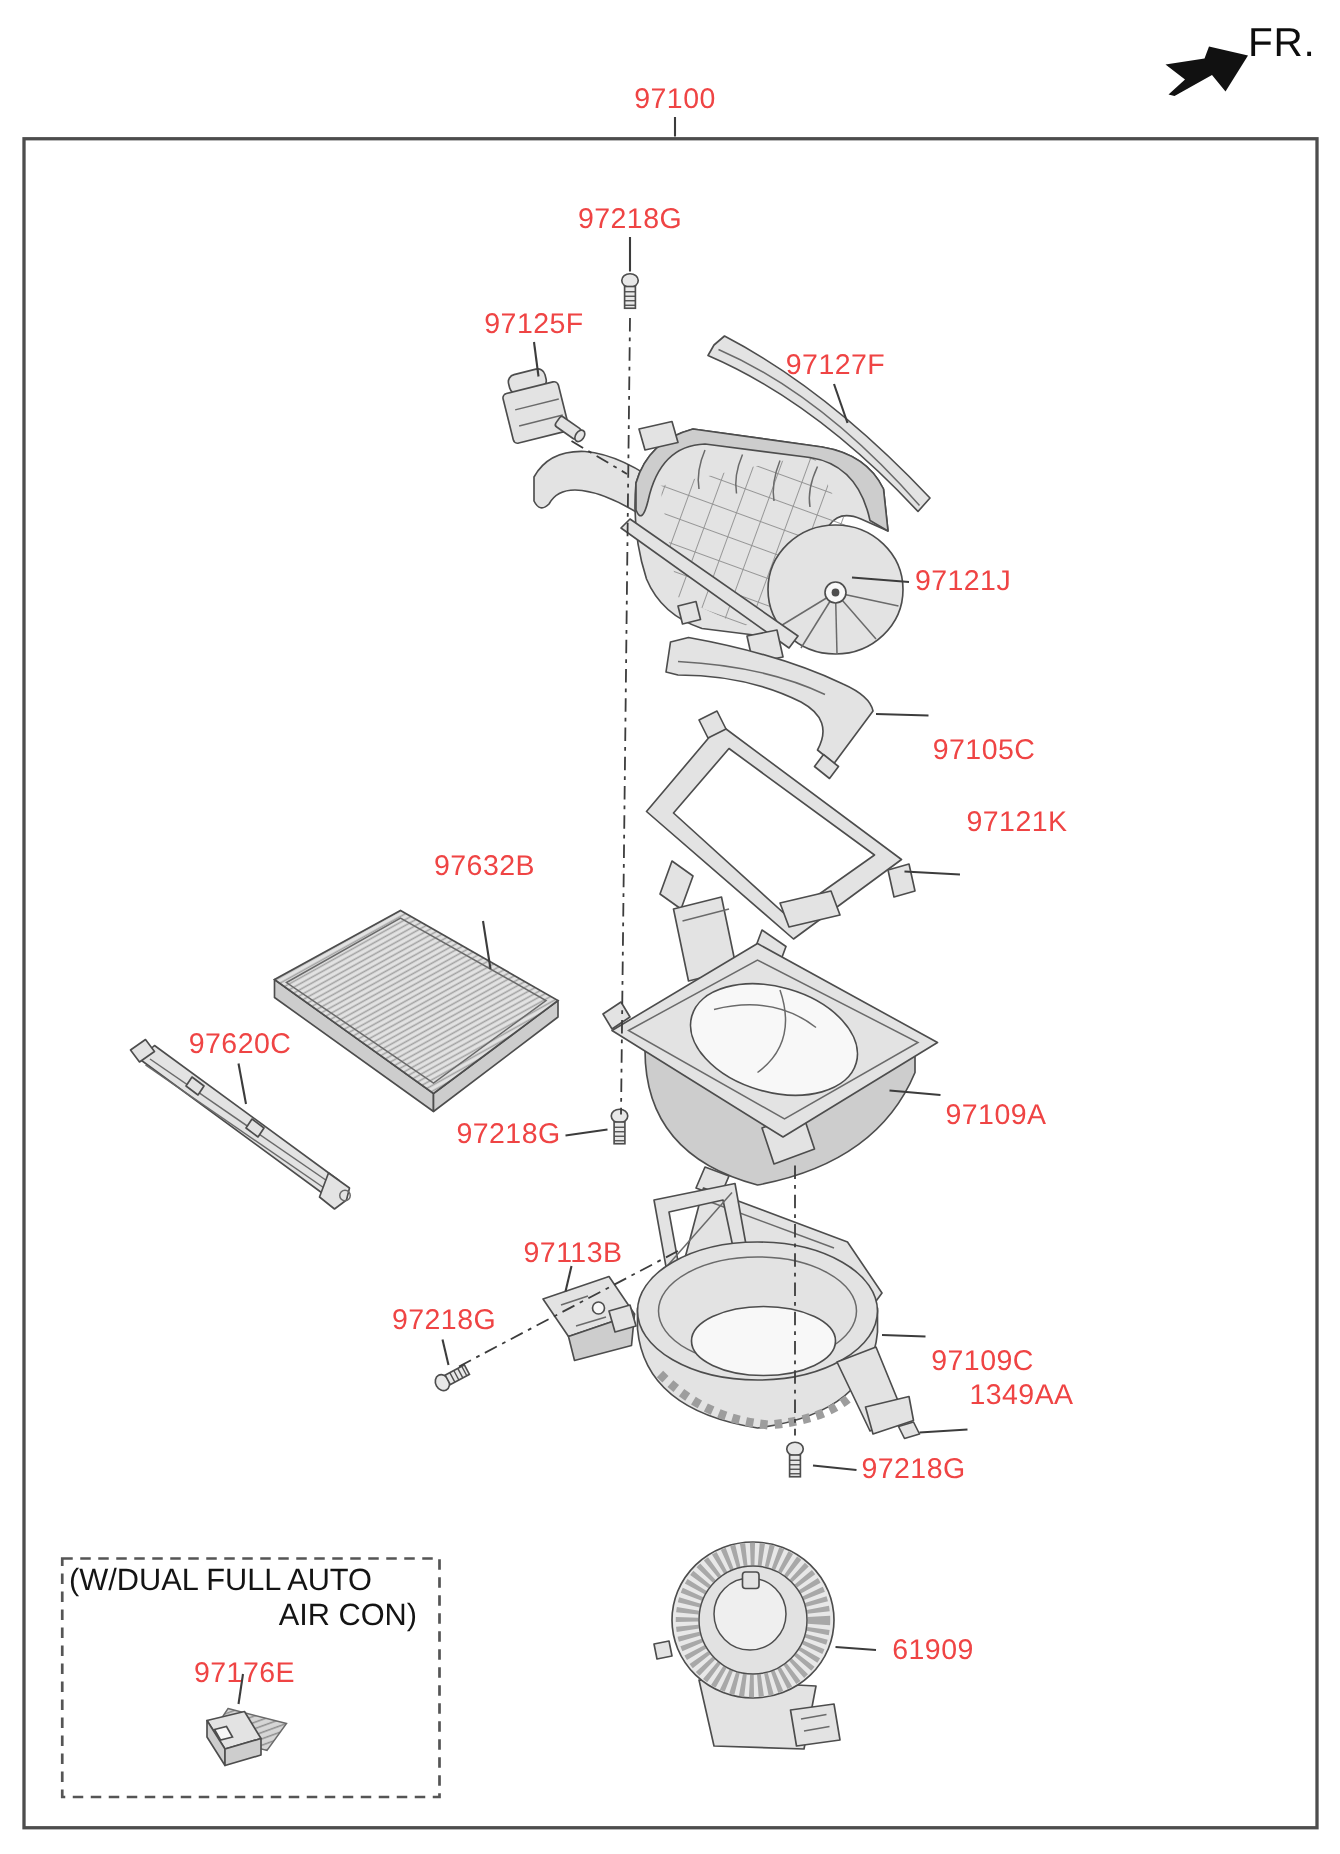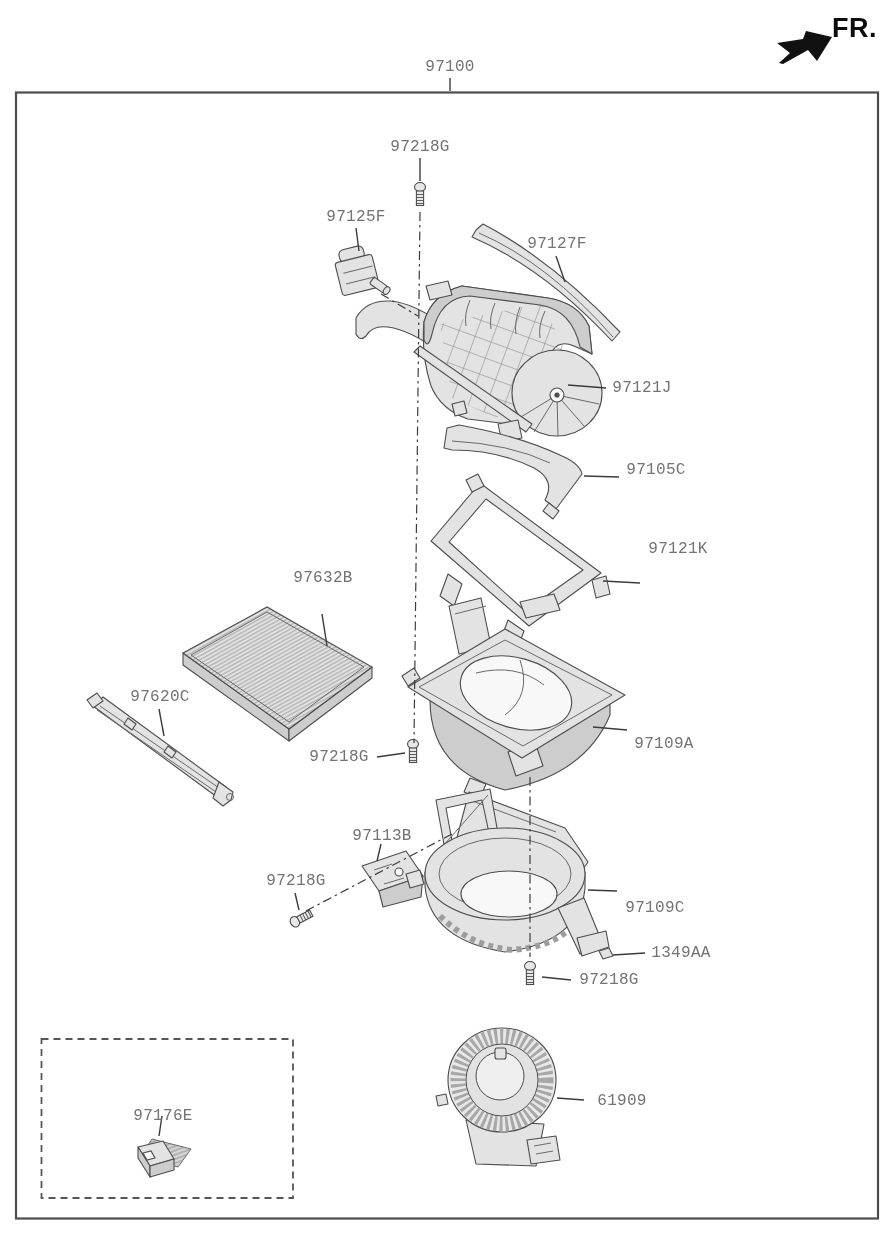--- a/index.html
+++ b/index.html
@@ -6,24 +6,24 @@
   body{width:893px;height:1236px;position:relative;overflow:hidden;
        font-family:"Liberation Sans",sans-serif;}
   svg.art{position:absolute;left:0;top:0;}
   .p  {fill:#e3e3e3;stroke:#4d4d4d;stroke-width:1.1;stroke-linejoin:round;}
   .pd {fill:#cdcdcd;stroke:#4d4d4d;stroke-width:1.1;stroke-linejoin:round;}
   .pw {fill:#f8f8f8;stroke:#4d4d4d;stroke-width:1.1;}
   .pl {fill:none;stroke:#6a6a6a;stroke-width:1;}
   .ld {stroke:#3c3c3c;stroke-width:1.4;}
   .dd {stroke:#3c3c3c;stroke-width:1.2;stroke-dasharray:9 4 2.5 4;fill:none;}
   .callout{position:absolute;transform:translate(-50%,-50%);
-           color:#737373;font-size:16px;letter-spacing:.3px;
-           white-space:nowrap;cursor:pointer;font-family:Liberation Mono, monospace;}
+           color:#ef4444;font-size:19px;letter-spacing:.3px;
+           white-space:nowrap;cursor:pointer;}
   .fr-label{position:absolute;left:832px;top:13px;color:#0d0d0d;
-            font-weight:bold;font-size:27px;letter-spacing:.5px;}
+            font-weight:normal;font-size:27px;letter-spacing:.5px;}
   .variant-note{position:absolute;left:46px;top:1042px;width:232px;
             color:#141414;font-size:20.5px;line-height:23px;}
   .variant-note .l2{text-align:right;}
 </style>
 </head>
 <body>
 
 <svg class="art" width="893" height="1236" viewBox="0 0 893 1236">
   <defs>
     <pattern id="pleat" width="3.4" height="8" patternUnits="userSpaceOnUse" patternTransform="rotate(61)">
@@ -227,28 +227,30 @@
   <polygon fill="#111" points="832,37 817,61 808,50 783,64 779,63 790,53 777,43 803,39 806,31"></polygon>
 </svg>
 
 <div class="fr-label">FR.</div>
 
 <div class="callout" style="left:450px;top:67px">97100</div>
 <div class="callout" style="left:420px;top:147px">97218G</div>
 <div class="callout" style="left:356px;top:217px">97125F</div>
 <div class="callout" style="left:557px;top:244px">97127F</div>
 <div class="callout" style="left:642px;top:388px">97121J</div>
-<div class="callout" style="left:656px;top:470px">97105C</div>
+<div class="callout" style="left:656px;top:501px">97105C</div>
 <div class="callout" style="left:678px;top:549px">97121K</div>
 <div class="callout" style="left:323px;top:578px">97632B</div>
 <div class="callout" style="left:160px;top:697px">97620C</div>
 <div class="callout" style="left:339px;top:757px">97218G</div>
 <div class="callout" style="left:664px;top:744px">97109A</div>
 <div class="callout" style="left:382px;top:836px">97113B</div>
 <div class="callout" style="left:296px;top:881px">97218G</div>
 <div class="callout" style="left:655px;top:908px">97109C</div>
-<div class="callout" style="left:681px;top:953px">1349AA</div>
+<div class="callout" style="left:681px;top:931px">1349AA</div>
 <div class="callout" style="left:609px;top:980px">97218G</div>
 <div class="callout" style="left:622px;top:1101px">61909</div>
 <div class="callout" style="left:163px;top:1116px">97176E</div>
 
 <div class="variant-note">
+  <div class="l1">(W/DUAL FULL AUTO</div>
+  <div class="l2">AIR CON)</div>
 </div>
 
 </body></html>

